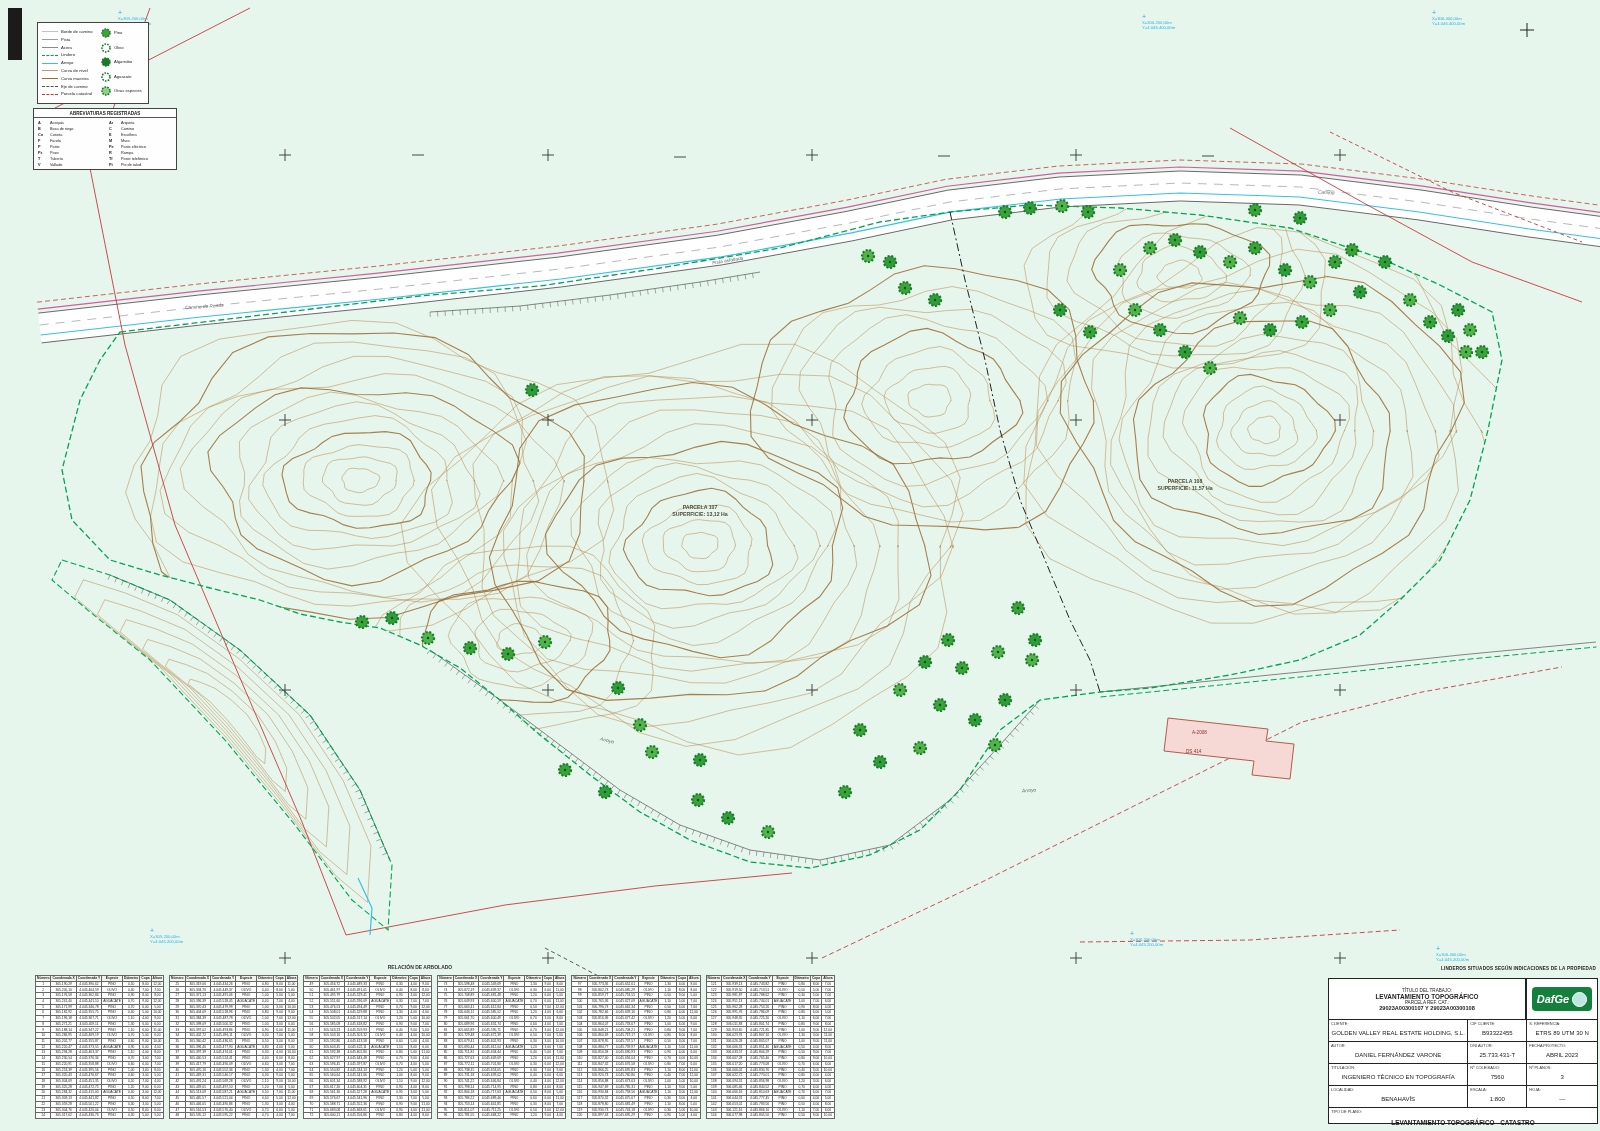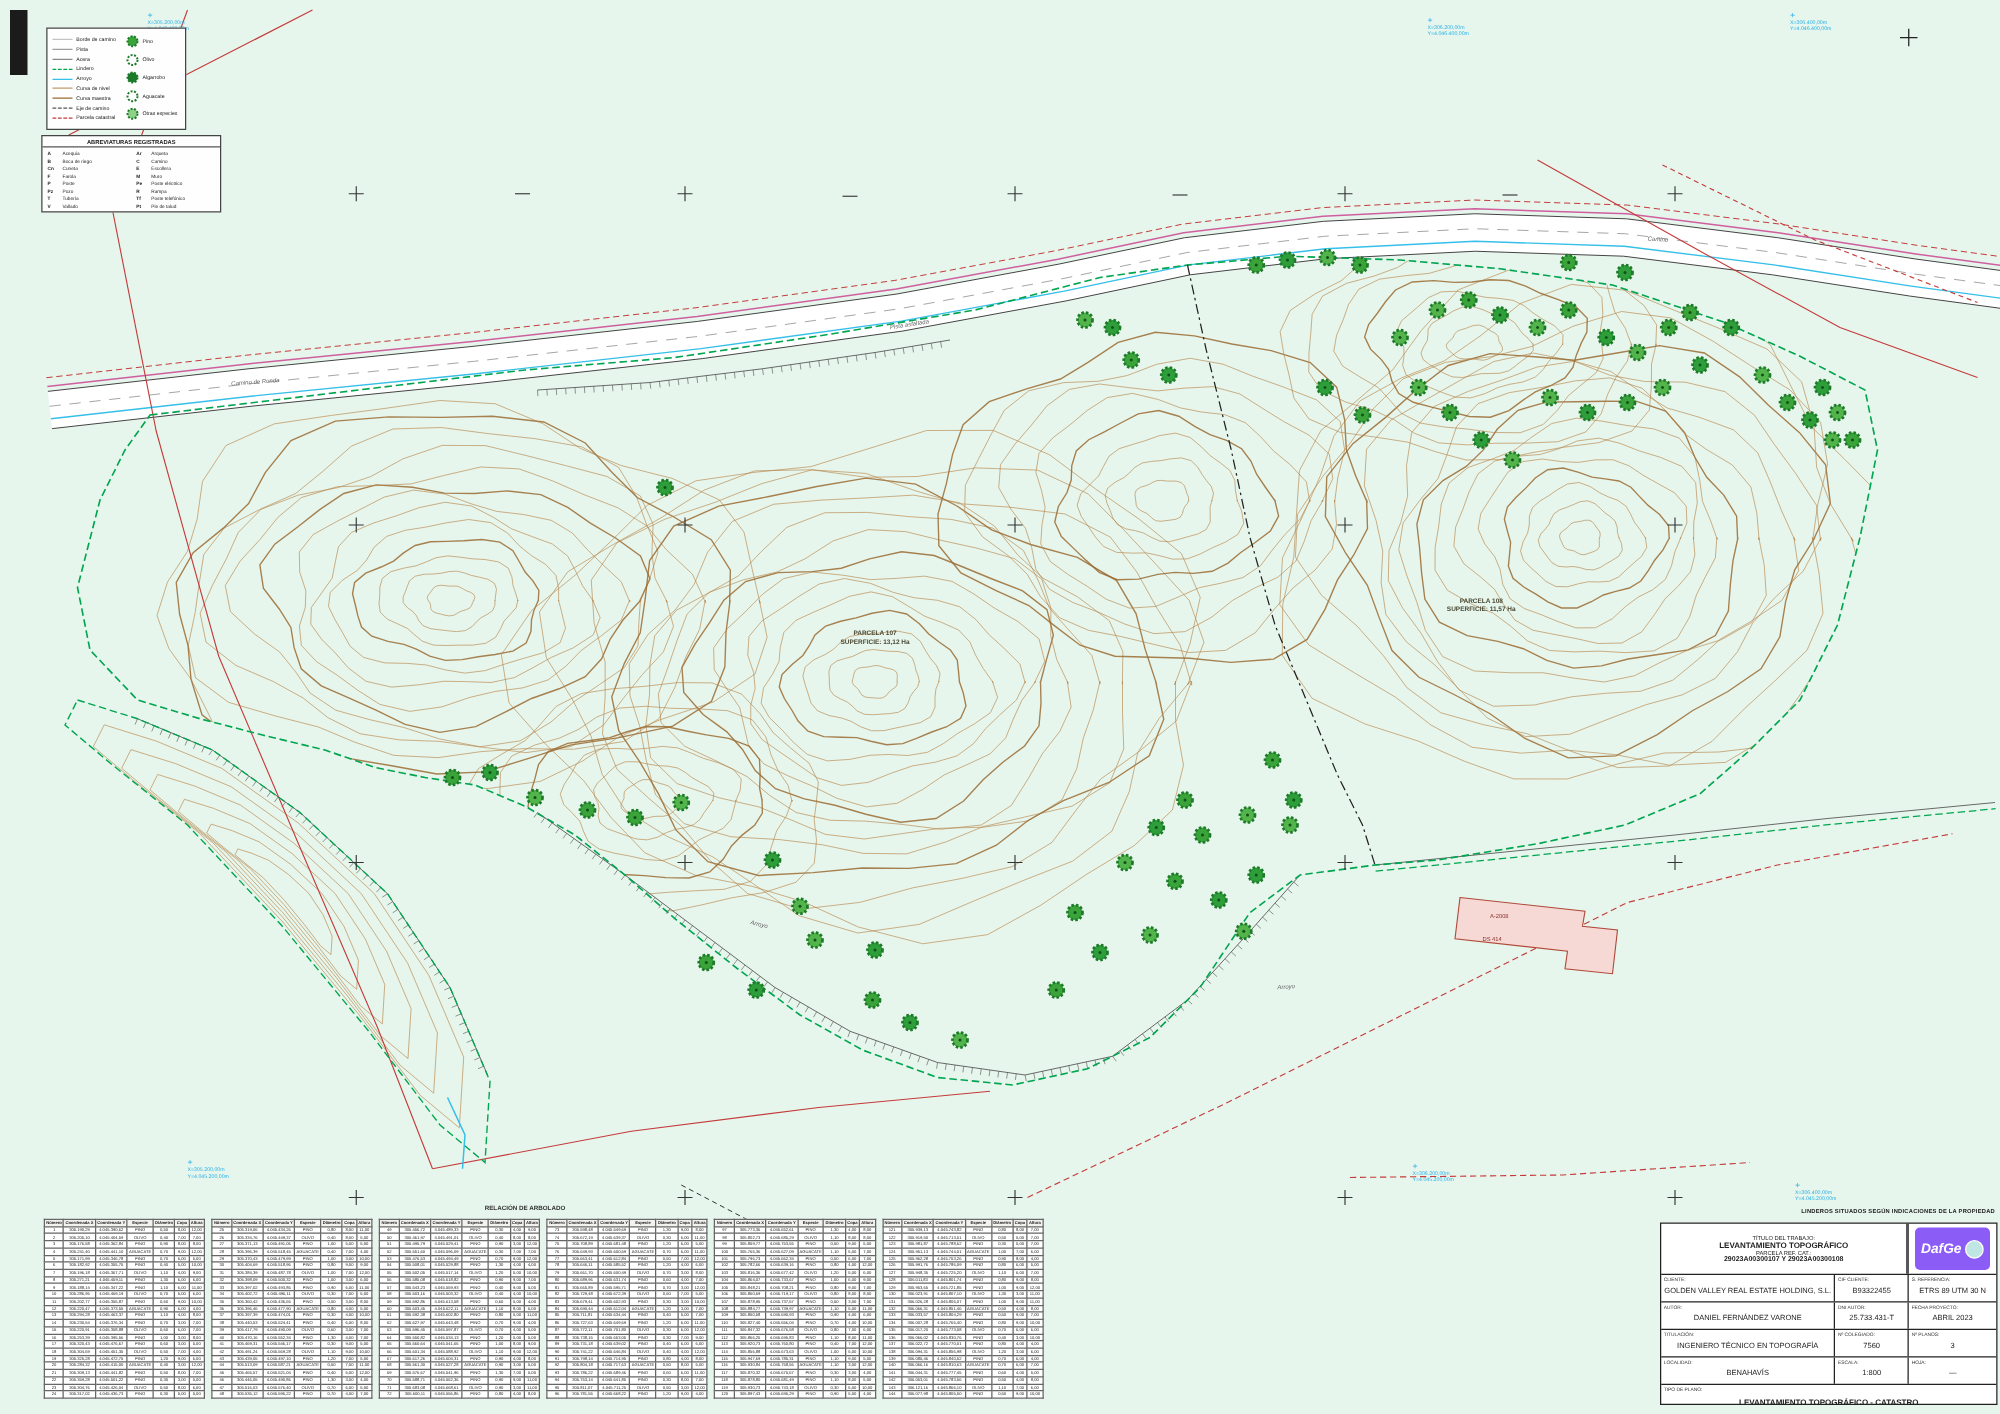--- a/index.html
+++ b/index.html
@@ -48,21 +48,21 @@
   .tb-cell:last-child{border-right:none;}
   .tb-label{position:absolute;left:2px;top:1px;font-size:3.9px;color:#333;}
   .tb-value{text-align:center;font-size:6px;padding-top:4px;}
   .tb-title-cell{flex:1;text-align:center;padding:2px 0;}
   .tb-title-l1{font-size:4.6px;}
   .tb-title-l2{font-size:6.4px;font-weight:bold;}
   .tb-title-l3{font-size:4.6px;}
   .tb-title-l4{font-size:5.6px;font-weight:bold;}
   .tb-logo-cell{width:70px;border-left:0.8px solid #222;display:flex;align-items:center;
       justify-content:center;}
-  .tb-logo{background:#8b5cf6;color:#fff;border-radius:4px;width:60px;height:34px;
+  .tb-logo{background:#15803d;color:#fff;border-radius:4px;width:60px;height:24px;
       display:flex;align-items:center;justify-content:center;font-size:11px;
       font-style:italic;font-weight:bold;gap:3px;}
   .tb-logo .globe{width:13px;height:13px;border-radius:50%;background:#bfe6e2;
       border:1.5px solid #fff;display:inline-block;}
   .corner-bar{left:8px;top:8px;width:14px;height:52px;background:#1b1b1b;z-index:3;}
 </style>
 </head>
 <body>
 <div class="sheet">
 

